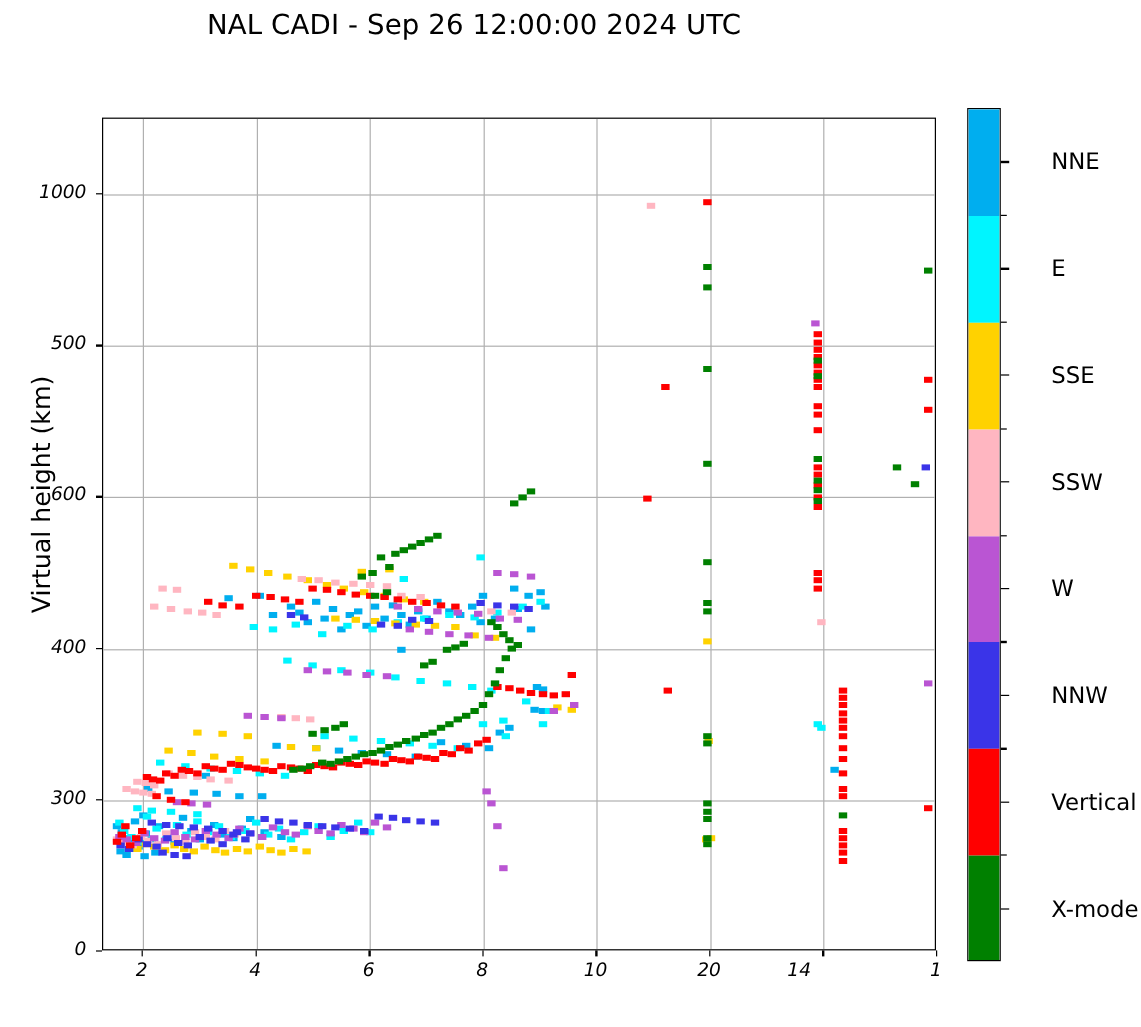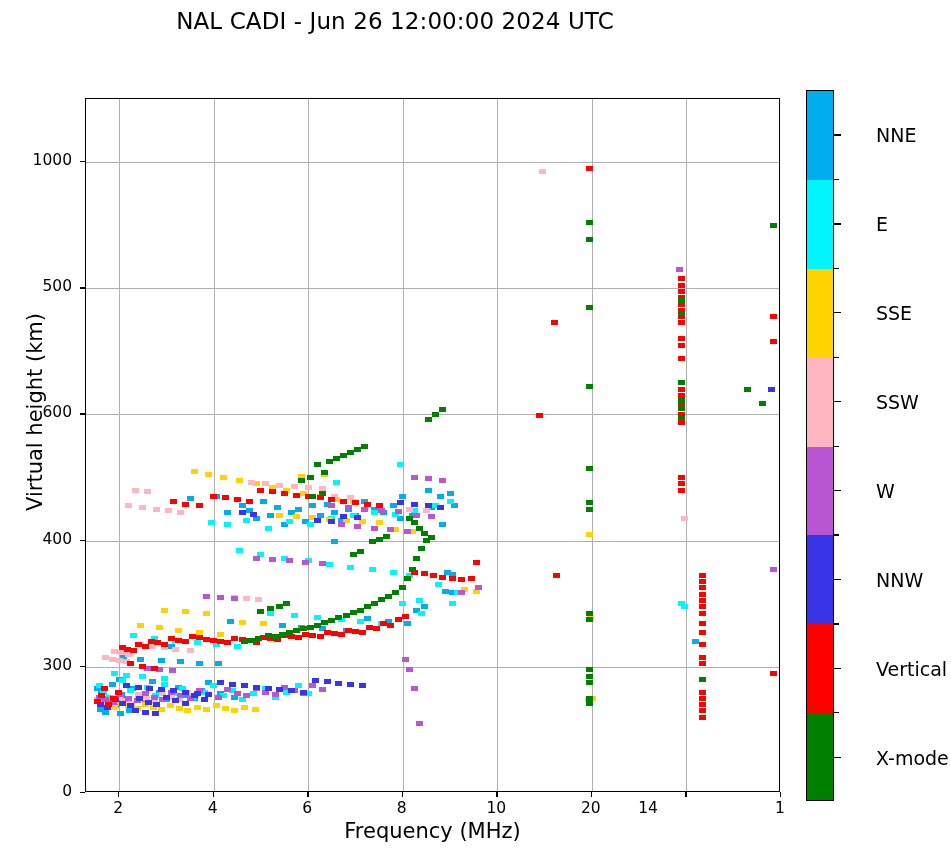--- a/index.html
+++ b/index.html
@@ -16,21 +16,21 @@
         border:1.4px solid #000;box-sizing:border-box;background:#fff;
         overflow:hidden;}
   .gl{position:absolute;background:#b0b0b0;}
   .gl.v{width:1px;top:0;bottom:0;}
   .gl.h{height:1px;left:0;right:0;}
 
   
   .tick{position:absolute;background:#000;}
   .tick.x{width:1.3px;height:5px;top:792px;}
   .tick.y{height:1.3px;width:5px;left:80px;}
-  .tlab{position:absolute;font-size:15.5px;color:#000;}
+  .tlab{position:absolute;font-size:15.5px;color:#000;font-style:italic;}
   .tlab.x{top:799px;width:60px;margin-left:-30px;text-align:center;}
   .tlab.y{left:0;width:72px;text-align:right;margin-top:-10px;}
 
   
   #xlabel{position:absolute;left:85px;top:819px;width:695px;text-align:center;
           font-size:21px;}
   #ylabel{position:absolute;left:-215px;top:400px;width:500px;text-align:center;
           font-size:21px;transform:rotate(-90deg);transform-origin:center;}
 
   
@@ -43,21 +43,21 @@
   .cseg{position:absolute;left:0;right:0;}
   .ctick{position:absolute;left:834px;width:7px;height:1.3px;background:#000;}
   .clab{position:absolute;left:876px;font-size:19px;margin-top:-10px;
         white-space:nowrap;}
 </style>
 </head>
 <body>
 
 <div id="root">
 
-  <div id="title">NAL CADI - Jun 26 12:00:00 2024 UTC</div>
+  <div id="title">NAL CADI - Sep 26 12:00:00 2024 UTC</div>
 
   <div id="plot">
     <div id="gridlines">
         <div class="gl v" style="left: 33.0952px;"></div>
         <div class="gl v" style="left: 127.653px;"></div>
         <div class="gl v" style="left: 222.211px;"></div>
         <div class="gl v" style="left: 316.769px;"></div>
         <div class="gl v" style="left: 411.327px;"></div>
         <div class="gl v" style="left: 505.884px;"></div>
         <div class="gl v" style="left: 600.442px;"></div>
@@ -648,38 +648,37 @@
       <div class="tlab x" style="left: 212.653px;">4</div>
       <div class="tick x" style="left: 307.211px;"></div>
       <div class="tlab x" style="left: 307.211px;">6</div>
       <div class="tick x" style="left: 401.769px;"></div>
       <div class="tlab x" style="left: 401.769px;">8</div>
       <div class="tick x" style="left: 496.327px;"></div>
       <div class="tlab x" style="left: 496.327px;">10</div>
       <div class="tick x" style="left: 590.884px;"></div>
       <div class="tlab x" style="left: 590.884px;">20</div>
       <div class="tick x" style="left: 685.442px;"></div>
-      <div class="tlab x" style="left: 648px;">14</div>
+      <div class="tlab x" style="left: 666px;">14</div>
       <div class="tick x" style="left: 780px;"></div>
       <div class="tlab x" style="left: 780px;">1</div>
       <div class="tick y" style="top: 792px;"></div>
       <div class="tlab y" style="top: 792px;">0</div>
       <div class="tick y" style="top: 665.818px;"></div>
       <div class="tlab y" style="top: 665.818px;">300</div>
       <div class="tick y" style="top: 539.636px;"></div>
       <div class="tlab y" style="top: 539.636px;">400</div>
       <div class="tick y" style="top: 413.455px;"></div>
       <div class="tlab y" style="top: 413.455px;">600</div>
       <div class="tick y" style="top: 287.273px;"></div>
       <div class="tlab y" style="top: 287.273px;">500</div>
       <div class="tick y" style="top: 161.091px;"></div>
       <div class="tlab y" style="top: 161.091px;">1000</div>
     </div>
 
-  <div id="xlabel">Frequency (MHz)</div>
   <div id="ylabel">Virtual height (km)</div>
 
   <div id="cbar">
       <div class="cseg" style="top: 0px; height: 88.875px; background: rgb(0, 174, 239);"></div>
       <div class="cseg" style="top: 88.875px; height: 88.875px; background: rgb(0, 245, 255);"></div>
       <div class="cseg" style="top: 177.75px; height: 88.875px; background: rgb(255, 210, 0);"></div>
       <div class="cseg" style="top: 266.625px; height: 88.875px; background: rgb(255, 182, 193);"></div>
       <div class="cseg" style="top: 355.5px; height: 88.875px; background: rgb(186, 85, 211);"></div>
       <div class="cseg" style="top: 444.375px; height: 88.875px; background: rgb(58, 52, 232);"></div>
       <div class="cseg" style="top: 533.25px; height: 88.875px; background: rgb(255, 0, 0);"></div>

